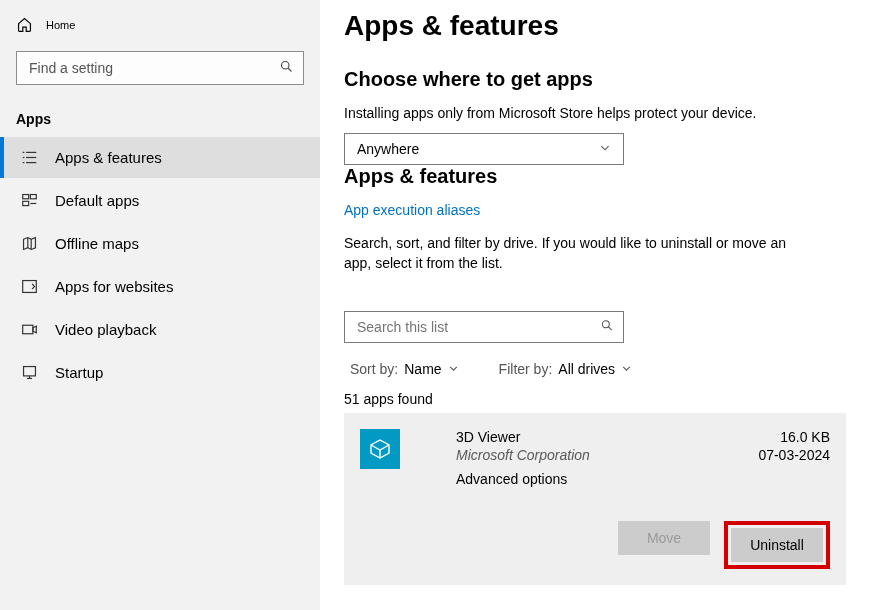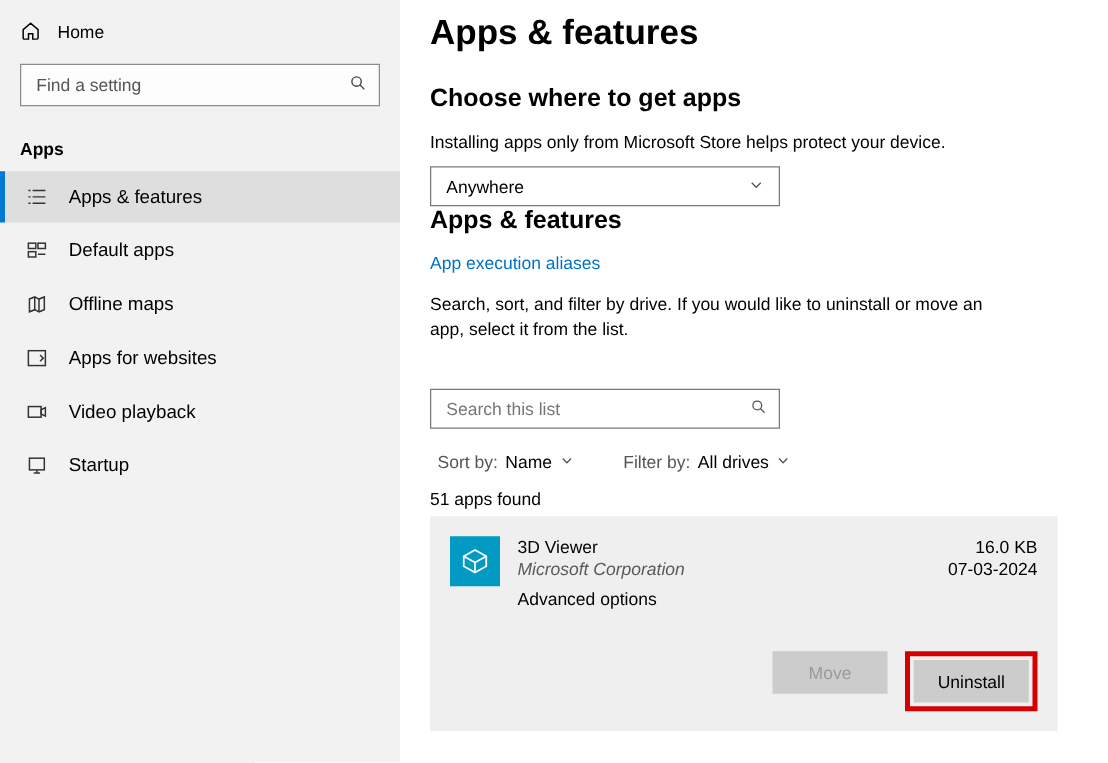--- a/index.html
+++ b/index.html
@@ -1,19 +1,19 @@
 <!DOCTYPE html>
 <html><head>
   <meta charset="utf-8">
   <style>
     * { margin:0; padding:0; box-sizing:border-box; font-family:"Segoe UI", Tahoma, sans-serif; }
     body { background:#fff; color:#000; font-size:14px; width:886px; height:610px; overflow:hidden; display:flex; }
     .sidebar { width:320px; background:#f2f2f2; padding-top:10px; height:100%; }
     .home-row { display:flex; align-items:center; gap:13px; padding:6px 16px; cursor:pointer; }
-    .home-row span.lbl { font-size:14px; }
+    .home-row span.lbl { font-size:11px; }
     .search-wrap { margin:12px 16px 0 16px; position:relative; }
     .search-input { width:100%; height:34px; border:1px solid #8c8c8c; background:#fdfdfd; padding:0 34px 0 12px; font-size:14px; color:#000; }
     .search-input::placeholder { color:#555; }
     .search-icon { position:absolute; right:10px; top:50%; transform:translateY(-50%); color:#444; pointer-events:none; }
     .section-label { font-weight:600; font-size:14px; margin:26px 16px 10px 16px; }
     .nav { list-style:none; }
     .nav li { display:flex; align-items:center; gap:17px; padding:12px 24px 12px 20px; cursor:pointer; position:relative; font-size:15px; margin-bottom:2px; }
     .nav li.active { background:#dedede; }
     .nav li.active::before { content:""; position:absolute; left:0; top:0; bottom:0; width:4px; background:#0078d4; }
     .nav .icon { width:18px; display:flex; justify-content:center; color:#333; }
@@ -32,21 +32,21 @@
     .listsearch .sicon { position:absolute; right:10px; top:50%; transform:translateY(-50%); color:#555; pointer-events:none; }
     .filters { display:flex; gap:40px; margin-bottom:14px; font-size:14px; padding-left:6px; }
     .filters .grp { display:flex; align-items:flex-end; gap:6px; cursor:pointer; }
     .filters .lbl { color:#555; }
     .filters .val { color:#000; }
     .filters .chev { color:#555; }
     .count { font-size:14px; color:#000; margin-bottom:6px; }
     .app-card { background:#efefef; padding:16px; display:flex; flex-direction:column; }
     .app-row { display:flex; align-items:flex-start; }
     .app-icon { width:40px; height:40px; background:#0299c2; display:flex; align-items:center; justify-content:center; margin-right:14px; flex-shrink:0; }
-    .app-meta { flex:1; }
+    .app-meta { flex:1;margin-left:42px; }
     .app-name { font-size:14px; color:#000; }
     .app-pub { font-size:14px; color:#5a5a5a; margin-top:2px;font-style:italic; }
     .app-adv { font-size:14px; color:#000; margin-top:8px; cursor:pointer; display:inline-block; }
     .app-right { text-align:right; font-size:14px; color:#000; }
     .app-right .date { color:#000; margin-top:2px; }
     .actions { display:flex; justify-content:flex-end; gap:14px; margin-top:34px; }
     .btn { width:92px; height:34px; border:none; background:#ccc; color:#000; font-size:14px; cursor:pointer; }
     .btn.disabled { color:#9a9a9a; cursor:default; }
     .btn-wrap-highlight { border:4px solid #d40000; padding:3px; }
   </style>

